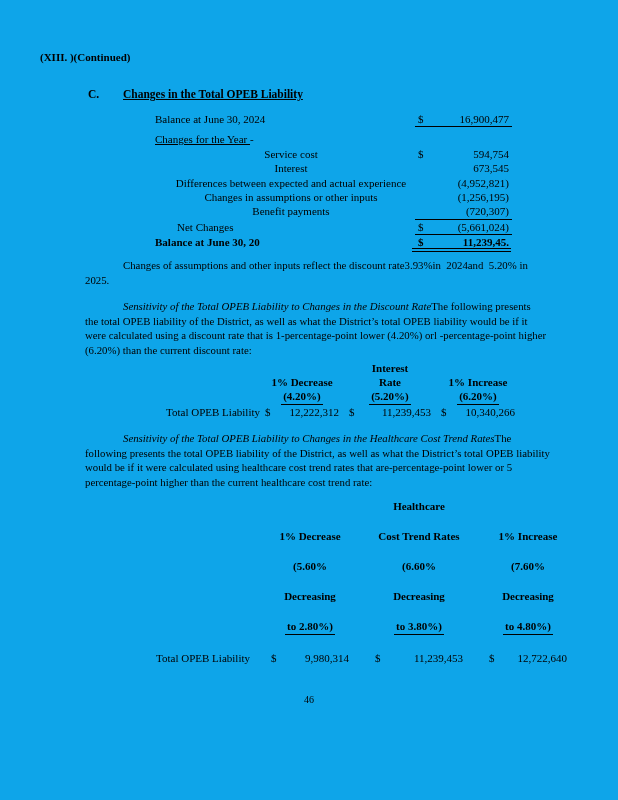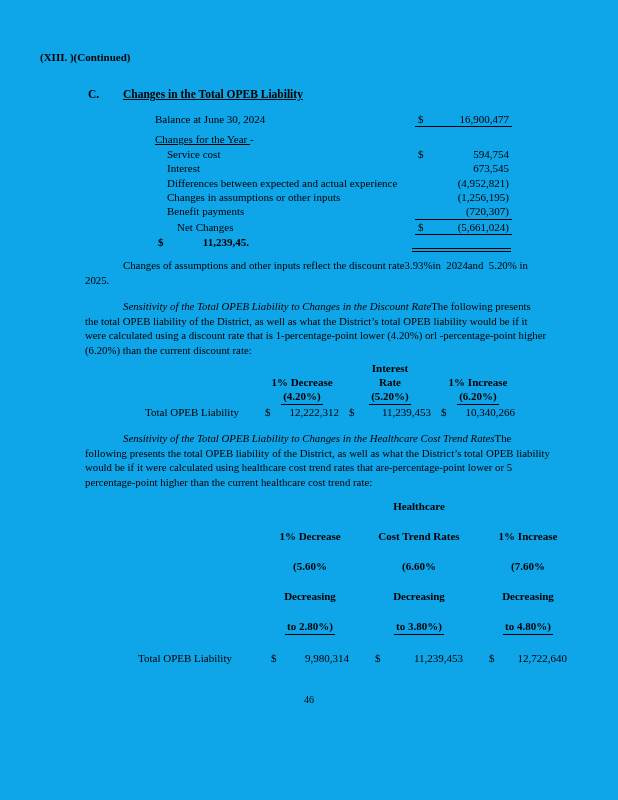--- a/index.html
+++ b/index.html
@@ -11,42 +11,42 @@
   .b{font-weight:bold;}
   .i{font-style:italic;}
   .u{text-decoration:underline;}
   .pre{white-space:pre;}
 
   
   .t1{left:155px;top:112px;width:357px;font-size:11px;line-height:14.4px;}
   .t1row{display:flex;align-items:baseline;}
   .t1row.gap{margin-top:5px;}
   .t1label{flex:1;}
-  .ind1{padding-left:12px;}
+  .ind1{padding-left:12px;text-align:center;}
   .ind2{padding-left:22px;}
   .amt{width:91px;display:flex;justify-content:space-between;padding:0 3px;}
   .amt.end{justify-content:flex-end;}
   .amt.line{border-bottom:1px solid #000;}
   .rule-double{left:412px;top:248px;width:99px;height:2px;border-top:1px solid #000;border-bottom:1px solid #000;}
 
   
   .para{font-size:10.8px;}
   .p1{left:85px;top:258px;line-height:15px;}
   .p1 .l1{text-indent:38px;}
   .p2{left:85px;top:299px;line-height:14.7px;}
   .p2 .l1{text-indent:38px;}
   .p3{left:85px;top:431px;line-height:14.7px;}
   .p3 .l1{text-indent:38px;}
 
   
   .grid{display:grid;line-height:14px;font-size:11px;}
   .t2{left:145px;top:361px;grid-template-columns:115px 84px 92px 84px;}
   .t3{left:138px;top:499px;grid-template-columns:112px 88px 98px 88px;gap:16px;}
   .c{text-align:center;}
-  .c.lbl{text-align:left;}
+  .c.lbl{text-align:right;}
   .uspan{display:inline-block;border-bottom:1px solid #000;padding:0 2px 1px 2px;}
   .money{display:flex;justify-content:space-between;padding:0 5px;text-align:left;}
 
   .hdr{font-size:11px;}
   .sec{font-size:11.5px;}
   .pagenum{left:0;top:694px;width:618px;text-align:center;font-size:10px;}
 </style>
 </head>
 <body>
 
@@ -101,20 +101,21 @@
       </div>
     </div>
     <div class="t1row">
       <div class="t1label ind2">Net Changes</div>
       <div class="amt line">
         <span>$</span>
         <span>(5,661,024)</span>
       </div>
     </div>
     <div class="t1row b">
+      <div class="t1label">Balance at June 30, 20</div>
       <div class="amt">
         <span>$</span>
         <span>11,239,45.</span>
       </div>
     </div>
   </div>
   <div class="abs rule-double"></div>
 
   <div class="abs para p1">
     <div class="l1 pre">Changes of assumptions and other inputs reflect the discount rate3.93%in  2024and  5.20% in</div>

